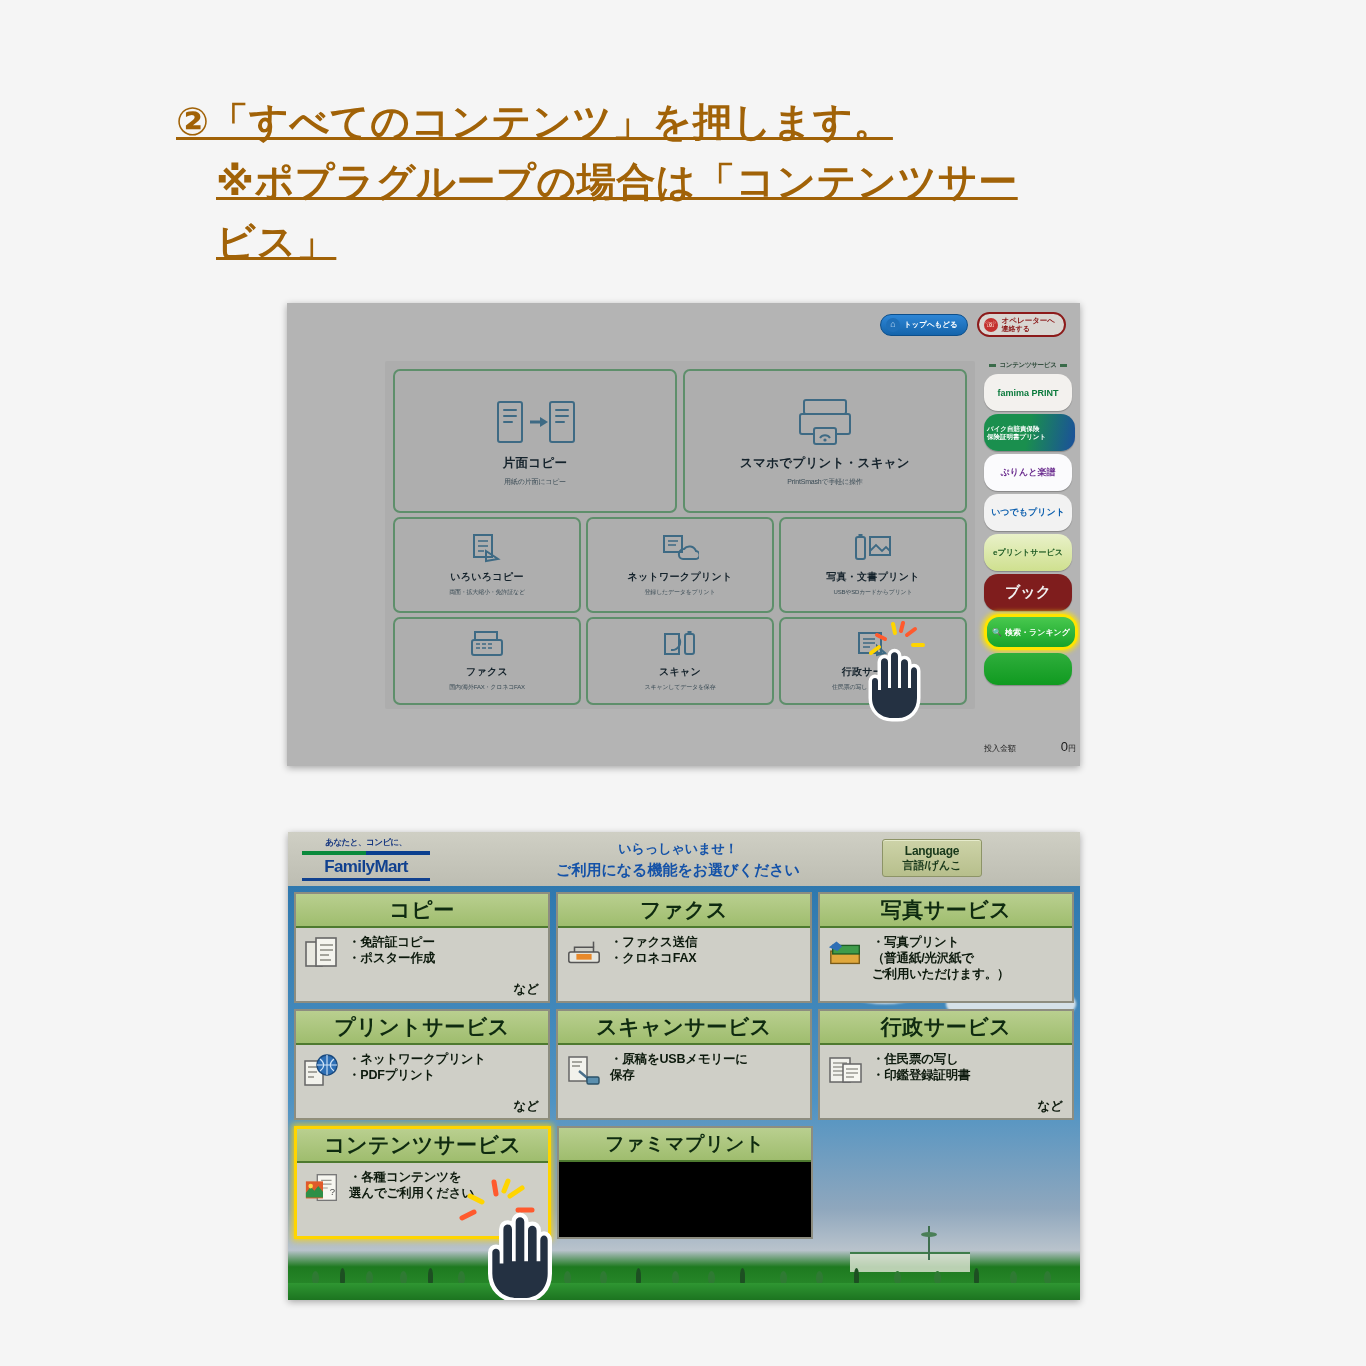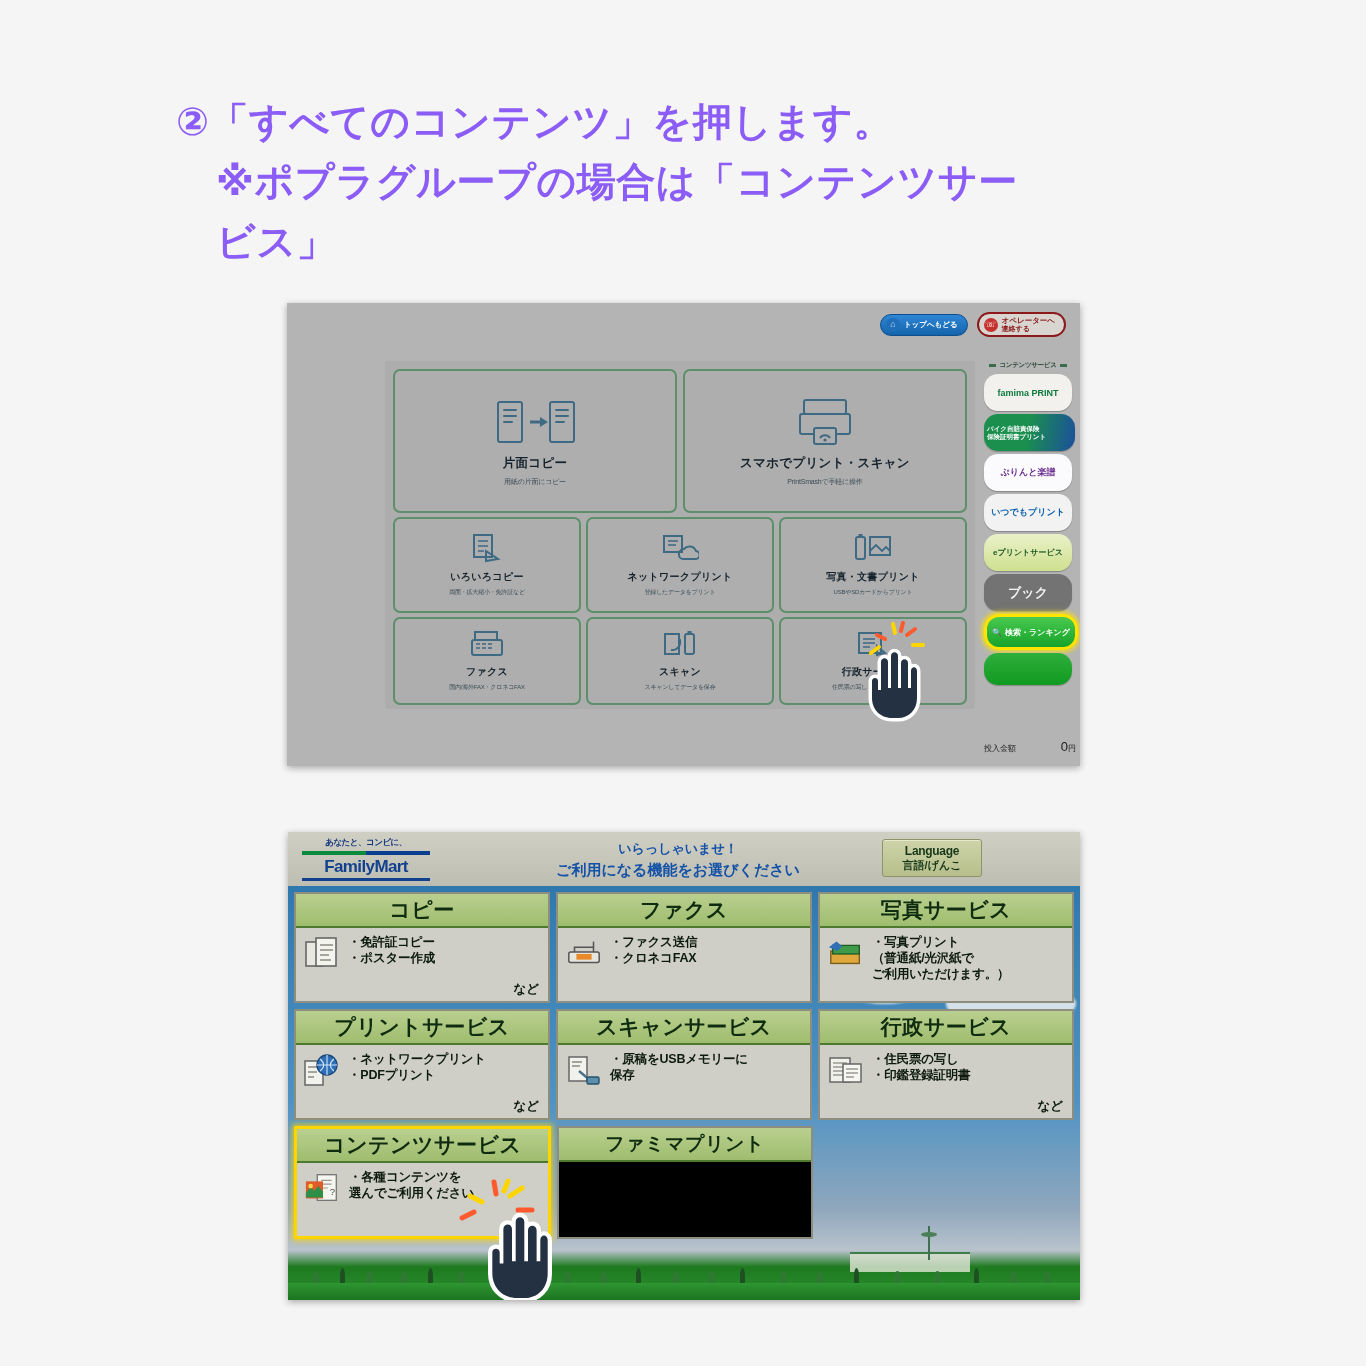--- a/index.html
+++ b/index.html
@@ -7,25 +7,26 @@
     width:1366px;height:1366px;
     background:#f5f5f5;
     font-family:"Liberation Sans","DejaVu Sans",sans-serif;
     overflow:hidden;
     position:relative;
   }
 
   
   .heading{
     position:absolute;left:176px;top:92px;width:1040px;
-    color:#8b5cf6;
+    color:#a16207;
     font-weight:700;
     font-size:39px;
     line-height:60px;
     letter-spacing:.5px;
+    text-decoration:underline;
   }
   .heading .l2,.heading .l3{display:block;}
   .heading .l2{padding-left:40px;}
   .heading .l3{padding-left:40px;}
 
   
   .shot{
     position:absolute;
     box-shadow:0 2px 7px rgba(0,0,0,.32);
     overflow:hidden;
@@ -84,21 +85,21 @@
     width:100%;height:37px;margin-bottom:3px;border-radius:14px;
     display:flex;align-items:center;justify-content:center;
     font-size:9px;font-weight:800;overflow:hidden;position:relative;
     box-shadow:0 1px 1px rgba(0,0,0,.25);
   }
   .b-famima{background:#f3f1ee;color:#0a7a3c;}
   .b-bike{background:linear-gradient(100deg,#1a8f4e 0%,#1a8f4e 48%,#1b4f9c 100%);color:#fff;font-size:6.5px;text-align:left;justify-content:flex-start;padding-left:3px;line-height:1.15;}
   .b-gakufu{background:#fbfbfd;color:#6b2d8f;font-size:9px;}
   .b-itsudemo{background:#f2f2f2;color:#0c5fae;font-size:9px;}
   .b-eprint{background:linear-gradient(#e9f1c9,#cfe08f);color:#19571f;font-size:8px;}
-  .b-book{background:#737373;color:#f2f2f2;font-size:13px;}
+  .b-book{background:#7f1d1d;color:#f2f2f2;font-size:15px;}
   .b-search{
     background:linear-gradient(#49c94f,#17a32a);color:#fff;font-size:8px;
     border:3px solid #ffe400;box-shadow:0 0 5px 2px rgba(255,228,0,.85);
     border-radius:15px;height:30px;
   }
   .b-extra{background:linear-gradient(#2fae3c,#109a20);height:32px;}
 
   #shot1 .amount{
     position:absolute;left:697px;bottom:12px;width:92px;
     display:flex;justify-content:space-between;align-items:baseline;

